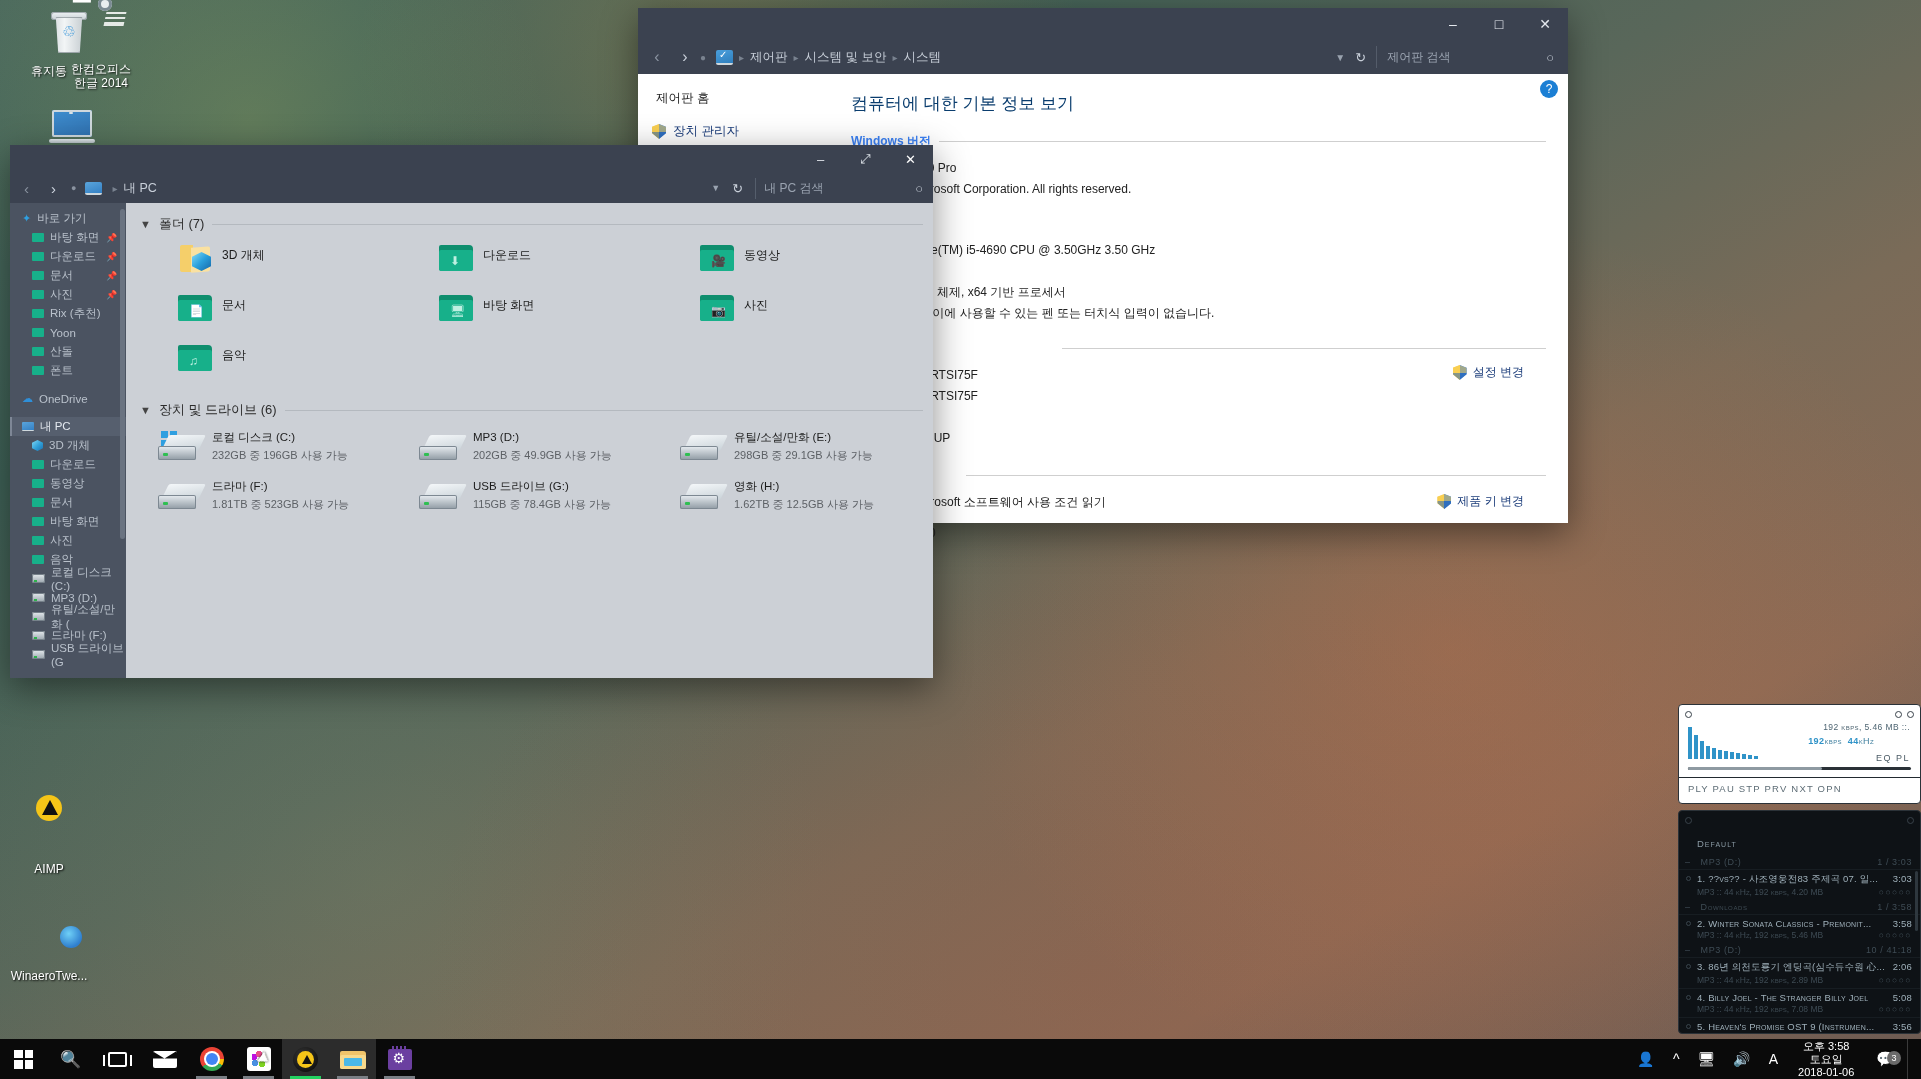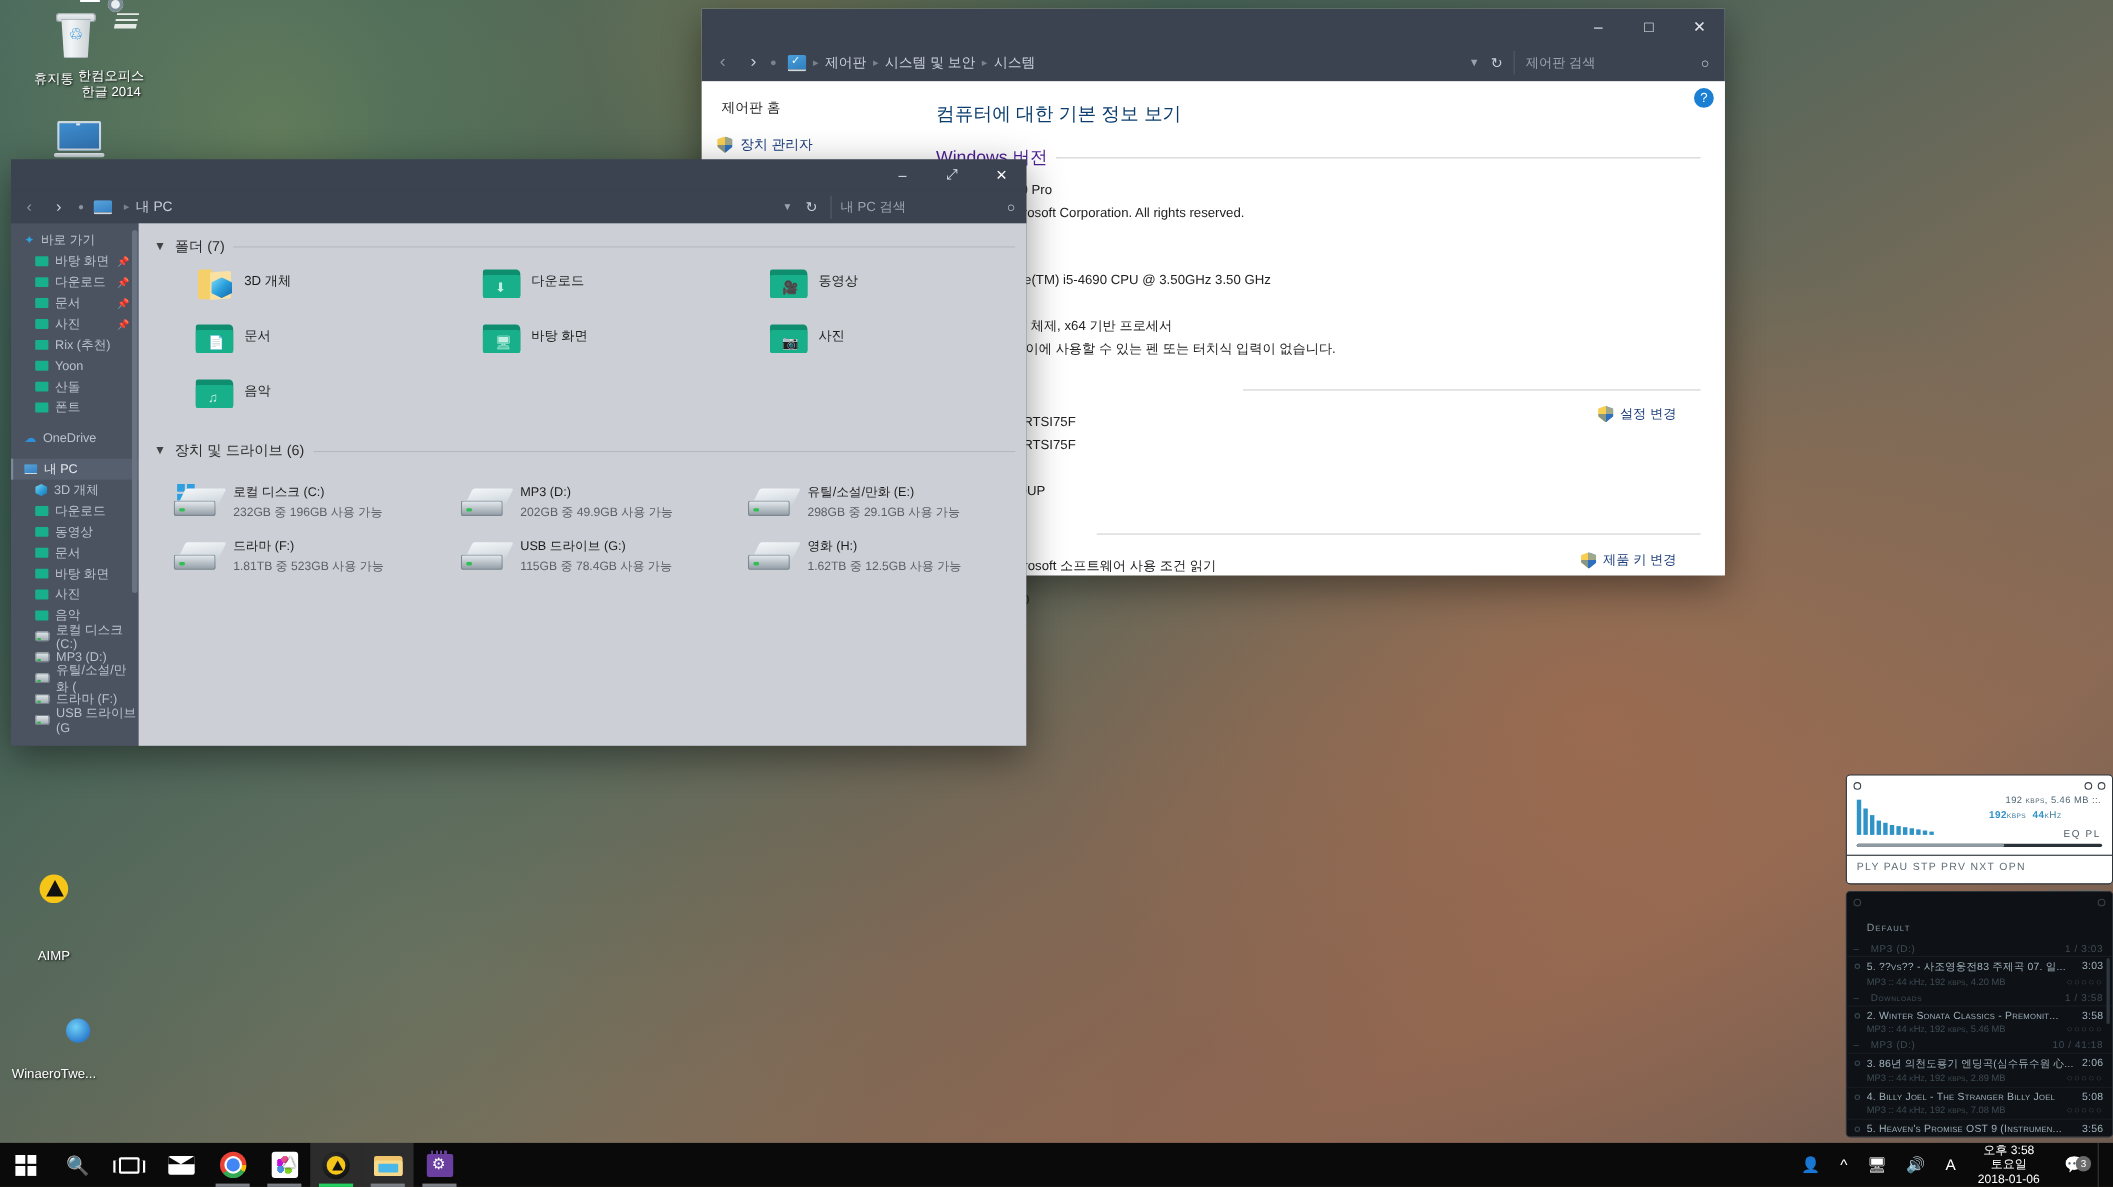--- a/index.html
+++ b/index.html
@@ -147,21 +147,21 @@
     background: linear-gradient(90deg,#f2c541 0 50%, #2f6fbf 50% 100%);
     clip-path: polygon(50% 0,100% 18%,100% 62%,50% 100%,0 62%,0 18%);
   }
   .shield:after{content:"";position:absolute;inset:0;
     background:linear-gradient(180deg,#ffd75e 0 50%,#2f6fbf 50% 100%);opacity:.55;
     clip-path: polygon(50% 0,100% 18%,100% 62%,50% 100%,0 62%,0 18%);}
   #cpanel .cpmain { flex:1; padding: 18px 22px 0 18px; color:#222; font-size:12px; position:relative;}
   #cpanel .cpmain h1 { font-size:17px; font-weight:normal; color:#0a3d6e; margin-bottom:18px; }
   #cpanel .grp { margin-bottom: 6px; }
   #cpanel .grp .gtitle {
-    display:flex;align-items:center;gap:8px;color:#4c1d95;font-size:16px;margin-bottom:8px;
+    display:flex;align-items:center;gap:8px;color:#3b82f6;font-size:12px;margin-bottom:8px;font-weight:bold;
   }
   #cpanel .grp .gtitle .rule{flex:1;height:1px;background:#cfcfcf;}
   #cpanel .row { display:flex; font-size:12px; line-height:21px; padding-left:18px;}
   #cpanel .row .v{color:#222;}
   #cpanel .chglink{ position:absolute; right:22px; display:flex;align-items:center;gap:6px;
     color:#1b3c7a; font-size:12px;}
   #cpanel .winlogo { position:absolute; right:28px; top:96px; display:flex;align-items:center;gap:12px;}
   .wflag{width:62px;height:62px;display:grid;grid-template-columns:1fr 1fr;grid-template-rows:1fr 1fr;gap:5px;}
   .wflag i{background:#0a74c8;display:block;}
   .wtext{font-size:38px;color:#0a74c8;font-family:"Liberation Sans",sans-serif;letter-spacing:-1px;}
@@ -223,21 +223,21 @@
   .fold .back{position:absolute;left:0;top:0;width:34px;height:26px;border-radius:2px 4px 3px 3px;background:#0e8e6e;}
   .fold .front{position:absolute;left:0;top:5px;width:34px;height:21px;border-radius:2px;background:#17b08a;}
   .fold .gl{position:absolute;left:11px;top:10px;color:#bff0e2;font-size:12px;line-height:12px;}
   .fold.obj3d .b1{position:absolute;left:2px;top:0;width:13px;height:27px;background:#f5cf6a;border-radius:2px 0 0 2px;}
   .fold.obj3d .b2{position:absolute;left:13px;top:2px;width:19px;height:25px;background:#fae1a1;
     transform:skewY(-4deg);border-radius:0 2px 2px 0;}
   .fold.obj3d .cb{position:absolute;left:14px;top:7px;width:19px;height:19px;
     background:linear-gradient(135deg,#86dcf7,#2aa0dc 50%,#1566a8);
     clip-path:polygon(50% 0,100% 25%,100% 75%,50% 100%,0 75%,0 25%);}
   .dgrid{display:grid;grid-template-columns:repeat(3,1fr);}
-  .ditem{display:flex;align-items:flex-end;gap:10px;height:49px;padding-left:18px;}
+  .ditem{display:flex;align-items:flex-start;gap:10px;height:49px;padding-left:18px;}
   .dicon{width:44px;height:30px;position:relative;flex:none;margin-top:10px;}
   .dicon .top{position:absolute;left:7px;top:0;width:37px;height:16px;border-radius:2px;
     background:linear-gradient(170deg,#f4f7f9,#c9d2d8);transform:skewX(-26deg);}
   .dicon .fr{position:absolute;left:0;top:11px;width:38px;height:14px;border-radius:2px;
     background:linear-gradient(180deg,#e9eef2,#8f9aa3);box-shadow:inset 0 0 0 1px #7d8892;}
   .dicon .led{position:absolute;left:5px;top:18px;width:5px;height:3px;background:#2fbf52;border-radius:1px;}
   .dicon .winflag{position:absolute;left:3px;top:-4px;width:16px;height:16px;
     display:grid;grid-template-columns:1fr 1fr;grid-template-rows:1fr 1fr;gap:1.5px;}
   .dicon .winflag i{background:#2f9fe0;}
   .dinfo{padding-top:2px;width:180px;}
@@ -809,21 +809,21 @@
     <span class="knob" style="right:6px;top:6px;"></span>
     <div class="pl-title">Default</div>
 
     <div class="grp-row">
       <span class="nm">MP3 (D:)</span>
       <span>1 / 3:03</span>
     </div>
     <div class="trk">
       <span class="bull"></span>
       <div class="l1">
-          <span class="t">5. ??vs?? - 사조영웅전83 주제곡 07. 일...</span>
+          <span class="t">1. ??vs?? - 사조영웅전83 주제곡 07. 일...</span>
         <span>3:03</span>
         </div>
       <div class="l2">
           <span class="s">MP3 :: 44 kHz, 192 kbps, 4.20 MB</span>
         <span class="stars">○○○○○</span>
         </div>
     </div>
 
     <div class="grp-row">
       <span class="nm">Downloads</span>

